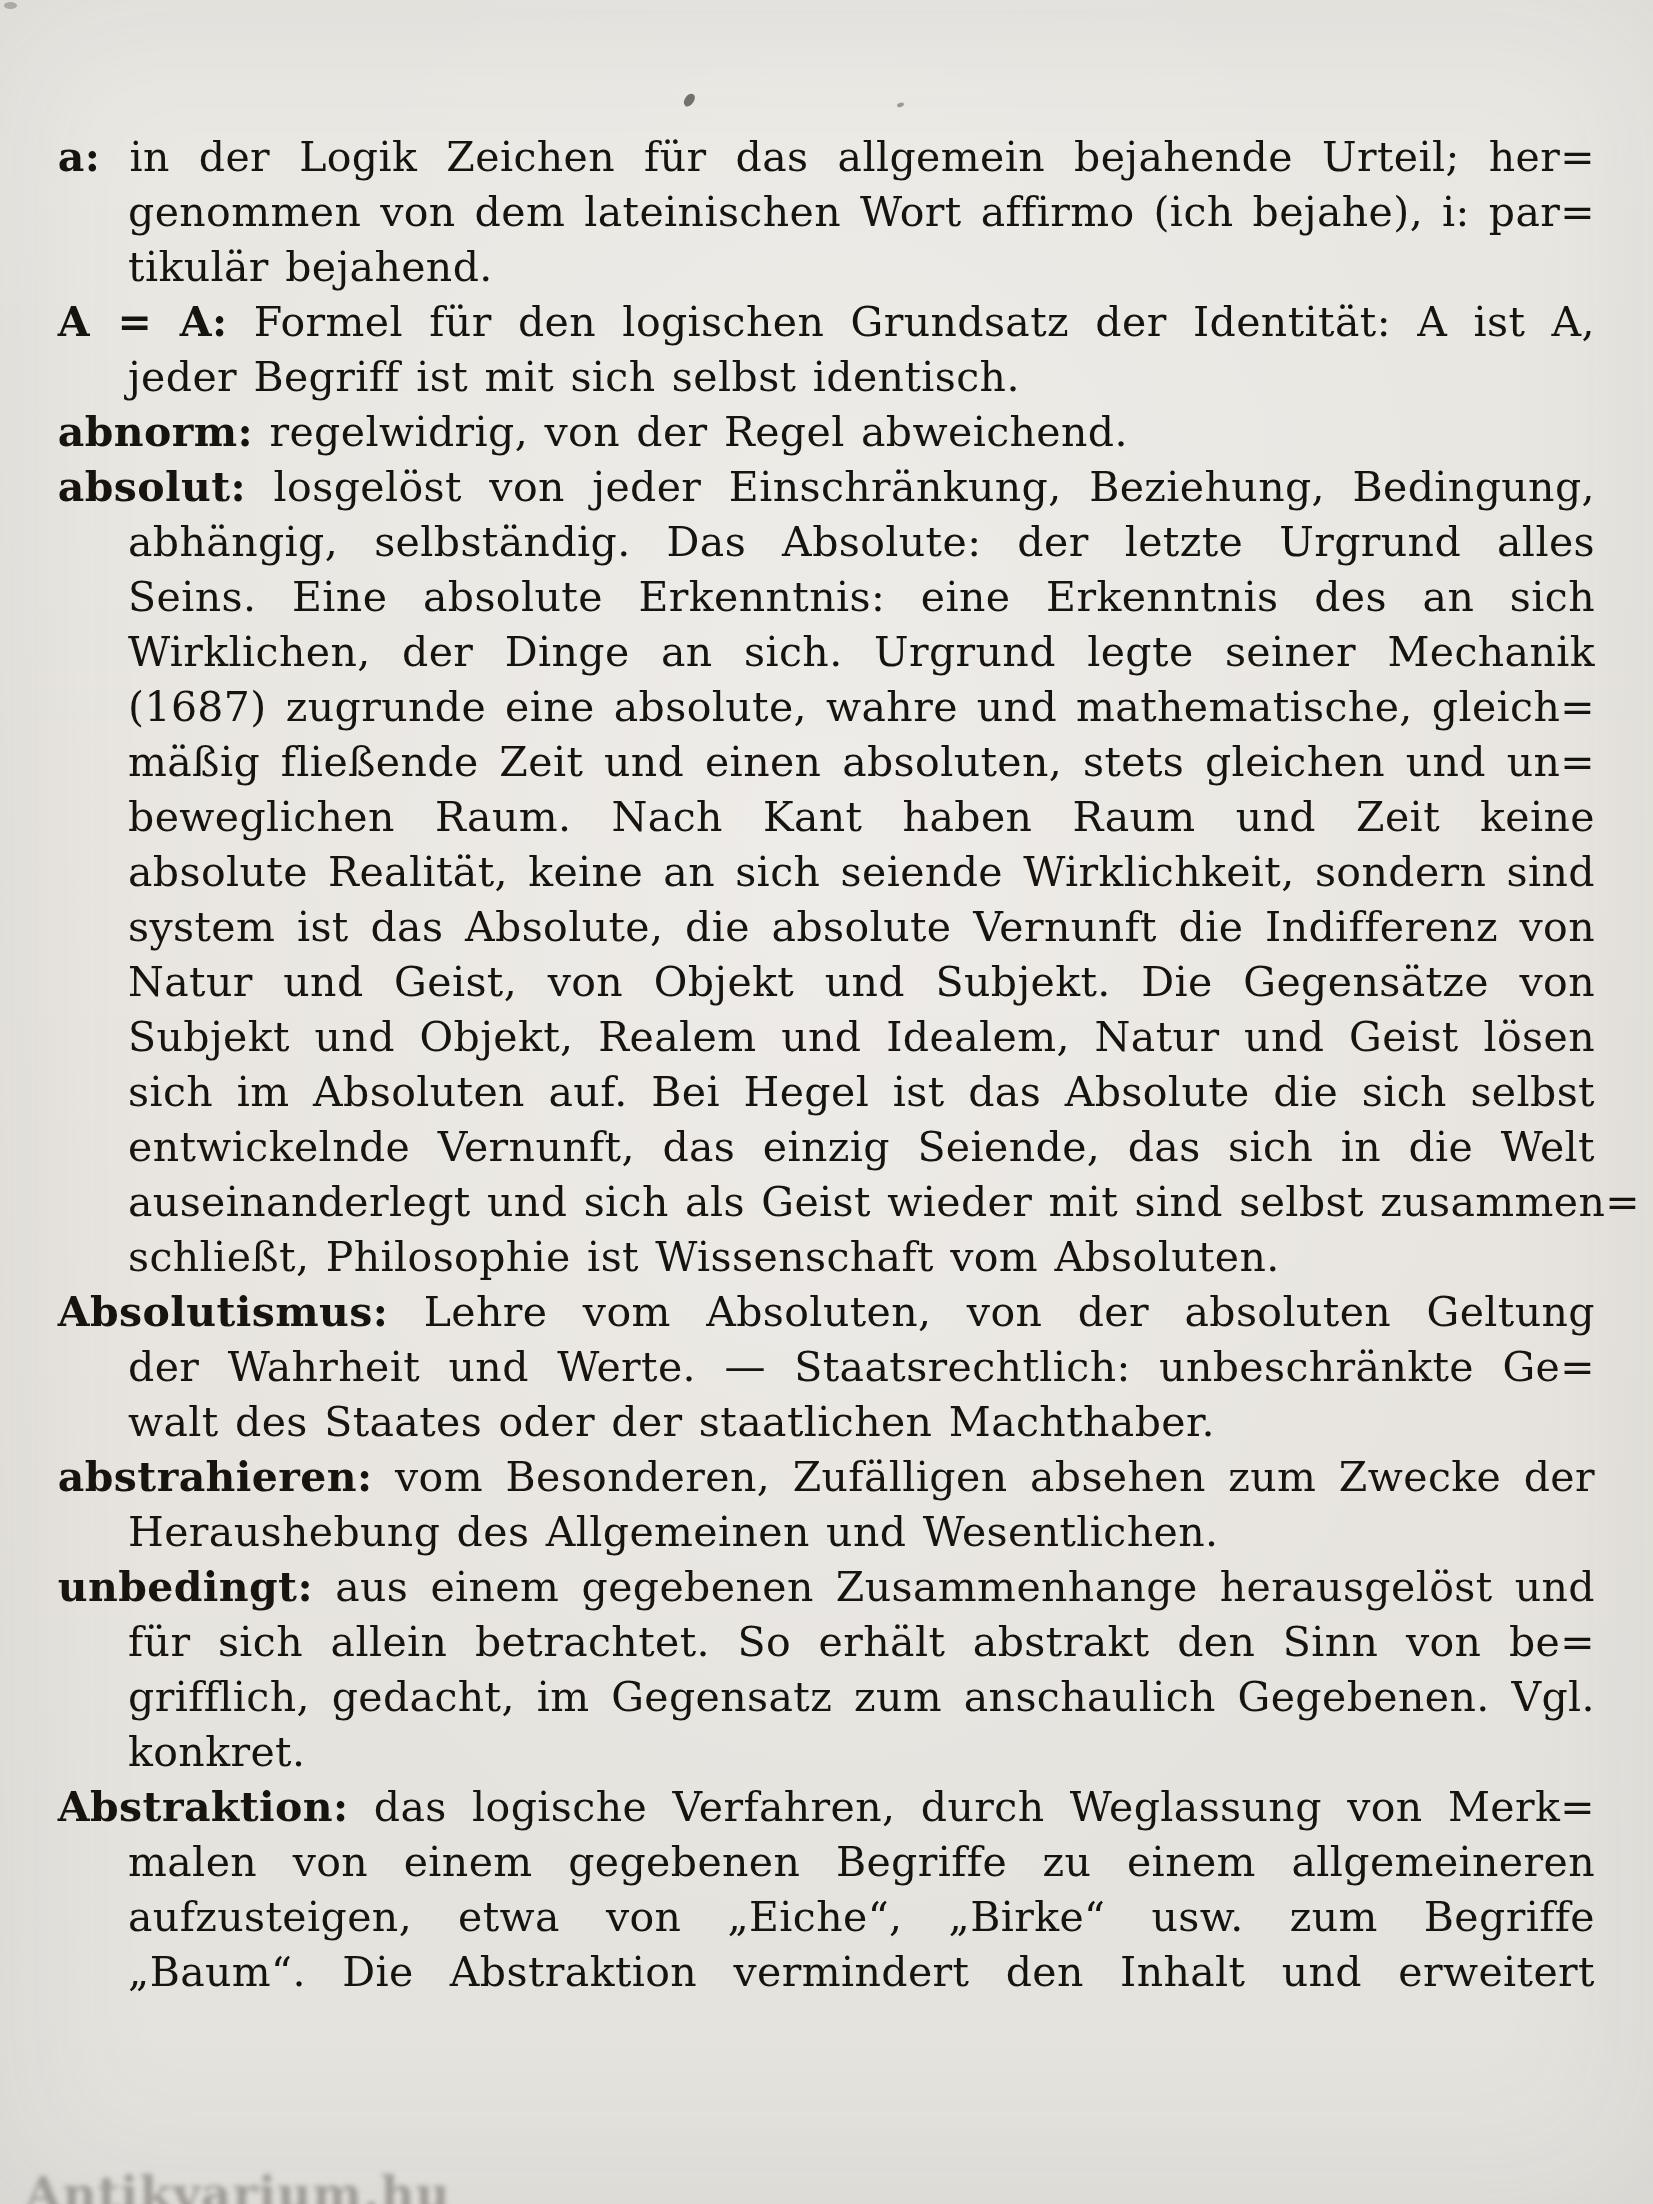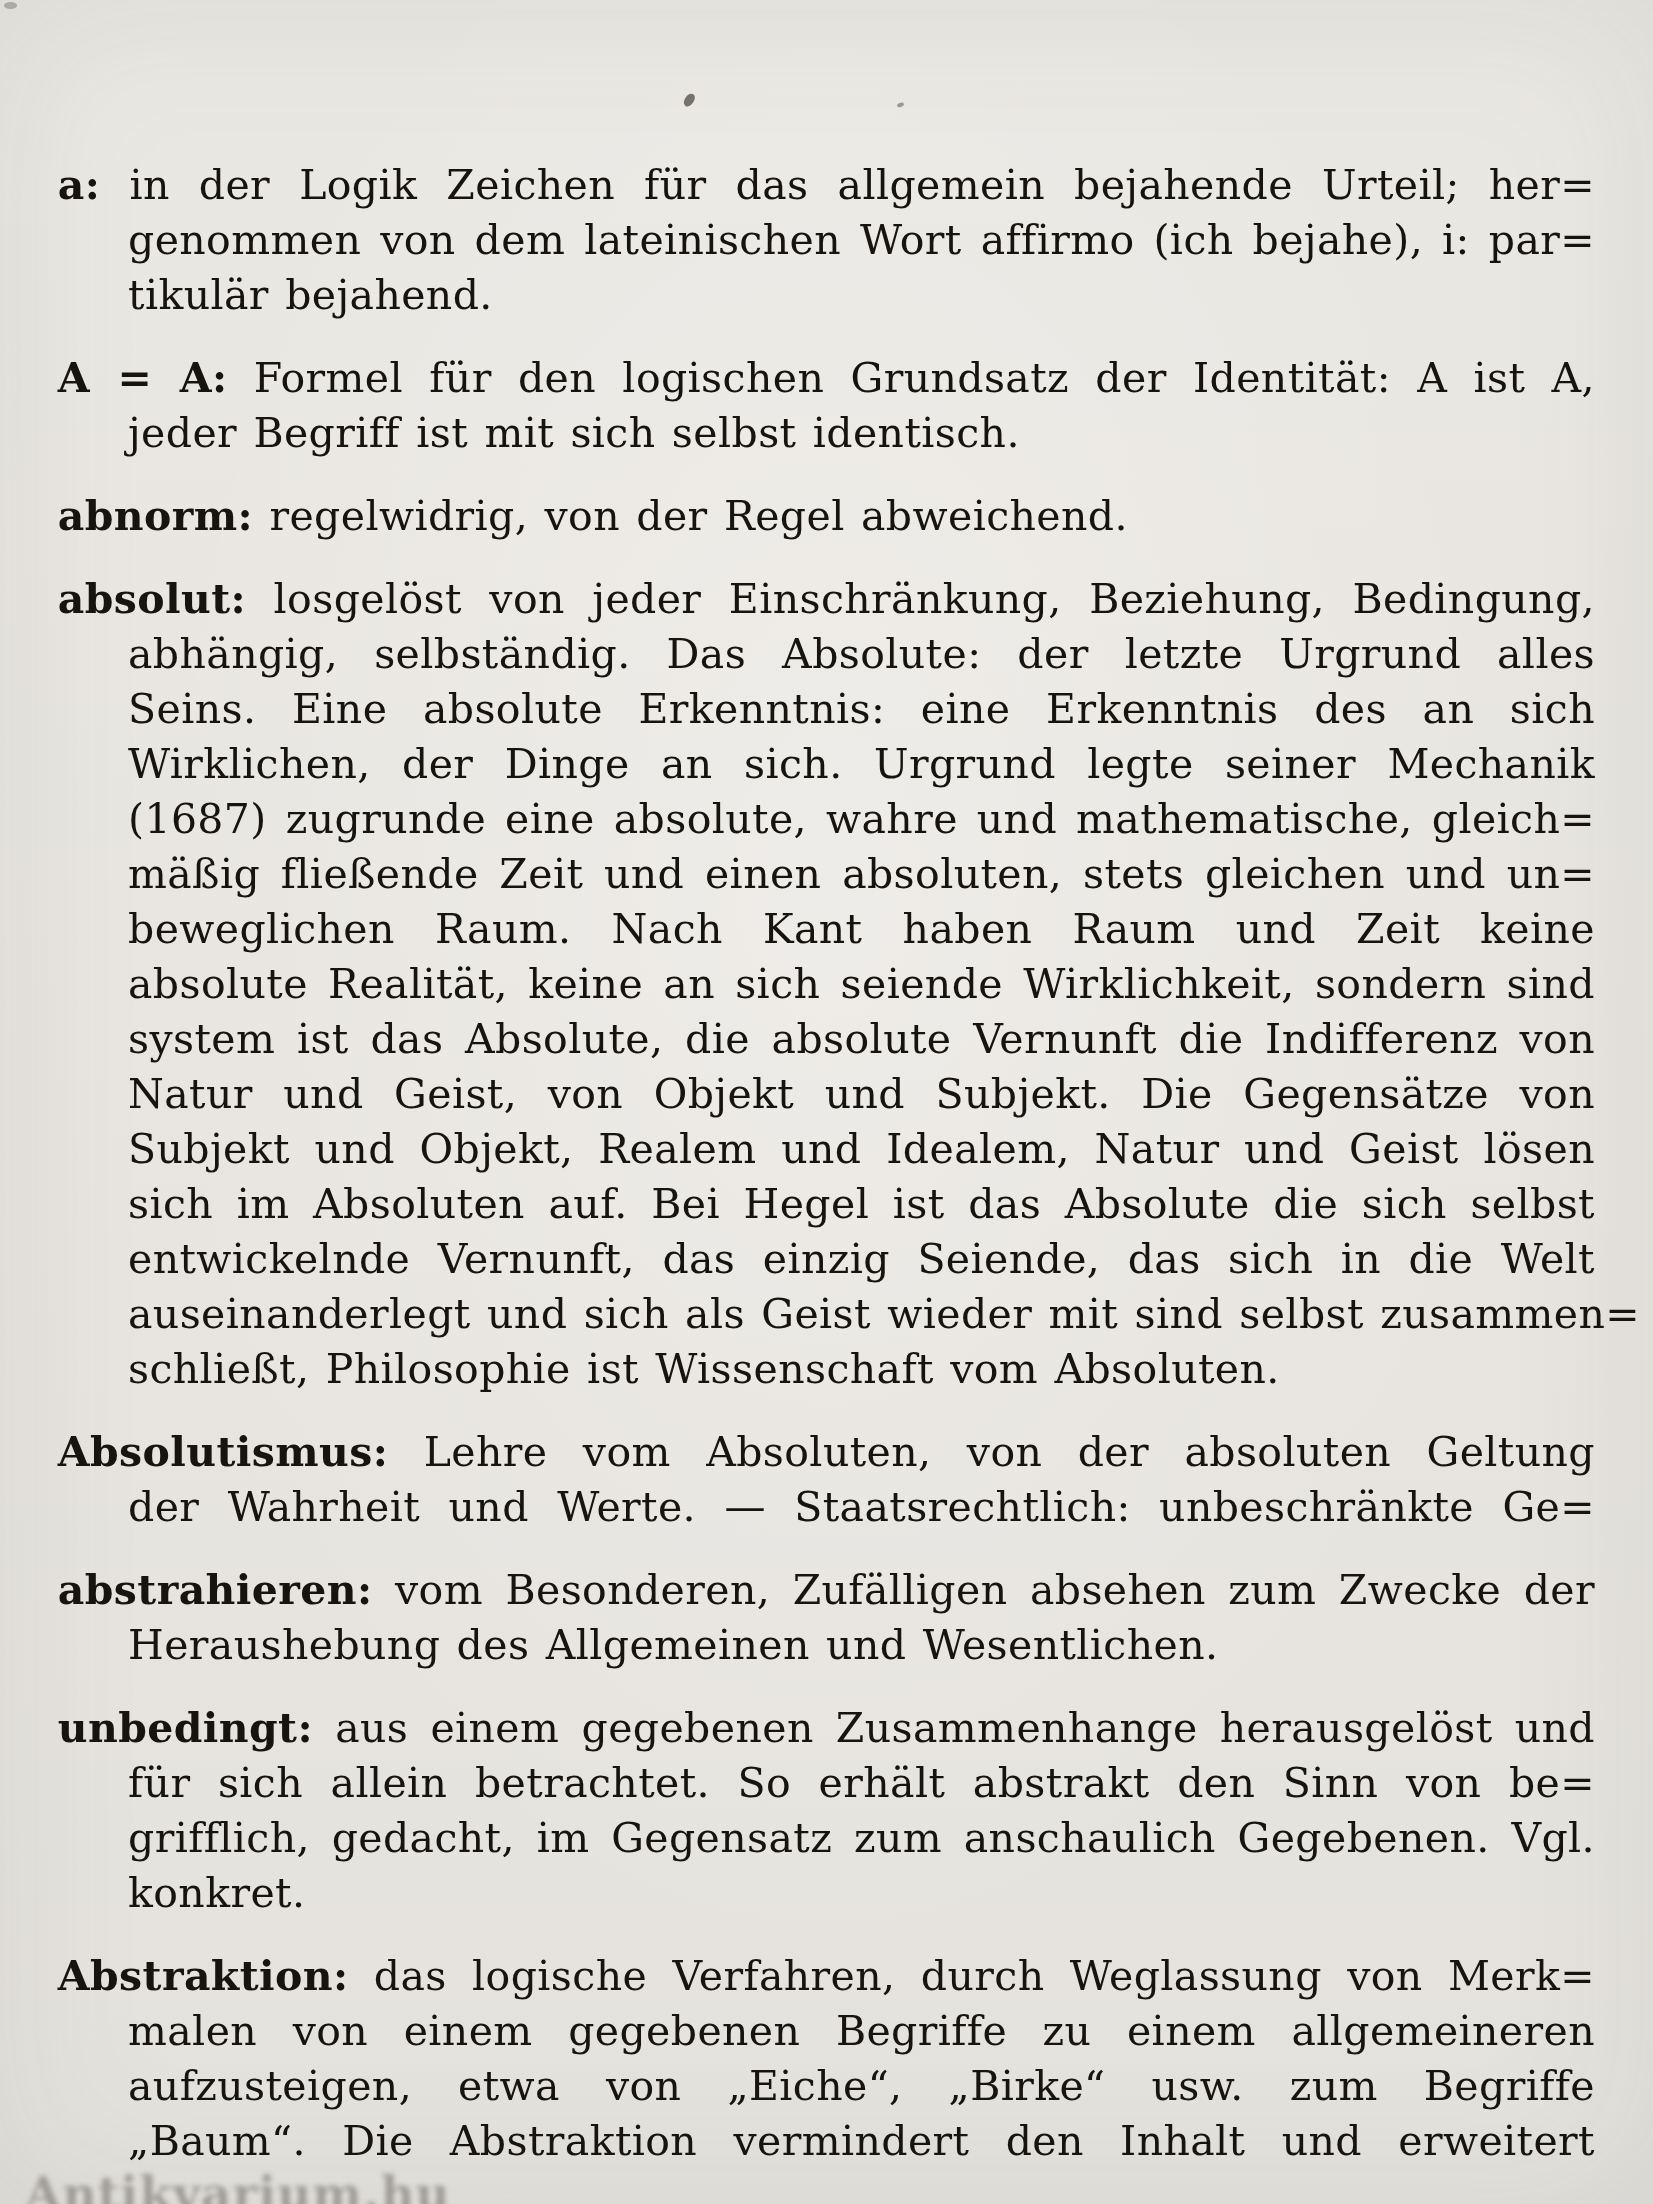--- a/index.html
+++ b/index.html
@@ -29,21 +29,21 @@
   .line {
     font-size: 41px;
     line-height: 55px;
     letter-spacing: 0.4px;
     word-spacing: 2.9px;
     padding-left: 78px;
     text-align: justify;
     text-align-last: justify;
     white-space: nowrap;
   }
-  .line.first { padding-left: 7.8px; margin-top: 28px; }
+  .line.first { padding-left: 7.8px; }
   .line.flush { text-align-last: left; }
   .term { font-weight: bold; }
   .watermark {
     position: absolute;
     left: 25px; bottom: -15.5px;
     font-size: 47px;
     font-weight: bold;
     color: rgba(118,115,108,0.60);
     filter: blur(2.9px);
     letter-spacing: 1px;
@@ -91,20 +91,21 @@
       <div class="line">Natur und Geist, von Objekt und Subjekt. Die Gegensätze von</div>
       <div class="line">Subjekt und Objekt, Realem und Idealem, Natur und Geist lösen</div>
       <div class="line">sich im Absoluten auf. Bei Hegel ist das Absolute die sich selbst</div>
       <div class="line">entwickelnde Vernunft, das einzig Seiende, das sich in die Welt</div>
       <div class="line">auseinanderlegt und sich als Geist wieder mit sind selbst zusammen=</div>
       <div class="line flush">schließt, Philosophie ist Wissenschaft vom Absoluten.</div>
     </div>
     <div class="entry">
       <div class="line first"><span class="term">Absolutismus:</span> Lehre vom Absoluten, von der absoluten Geltung</div>
       <div class="line">der Wahrheit und Werte. — Staatsrechtlich: unbeschränkte Ge=</div>
+      <div class="line flush">walt des Staates oder der staatlichen Machthaber.</div>
     </div>
     <div class="entry">
       <div class="line first"><span class="term">abstrahieren:</span> vom Besonderen, Zufälligen absehen zum Zwecke der</div>
       <div class="line flush">Heraushebung des Allgemeinen und Wesentlichen.</div>
     </div>
     <div class="entry">
       <div class="line first"><span class="term">unbedingt:</span> aus einem gegebenen Zusammenhange herausgelöst und</div>
       <div class="line">für sich allein betrachtet. So erhält abstrakt den Sinn von be=</div>
       <div class="line">grifflich, gedacht, im Gegensatz zum anschaulich Gegebenen. Vgl.</div>
       <div class="line flush">konkret.</div>

